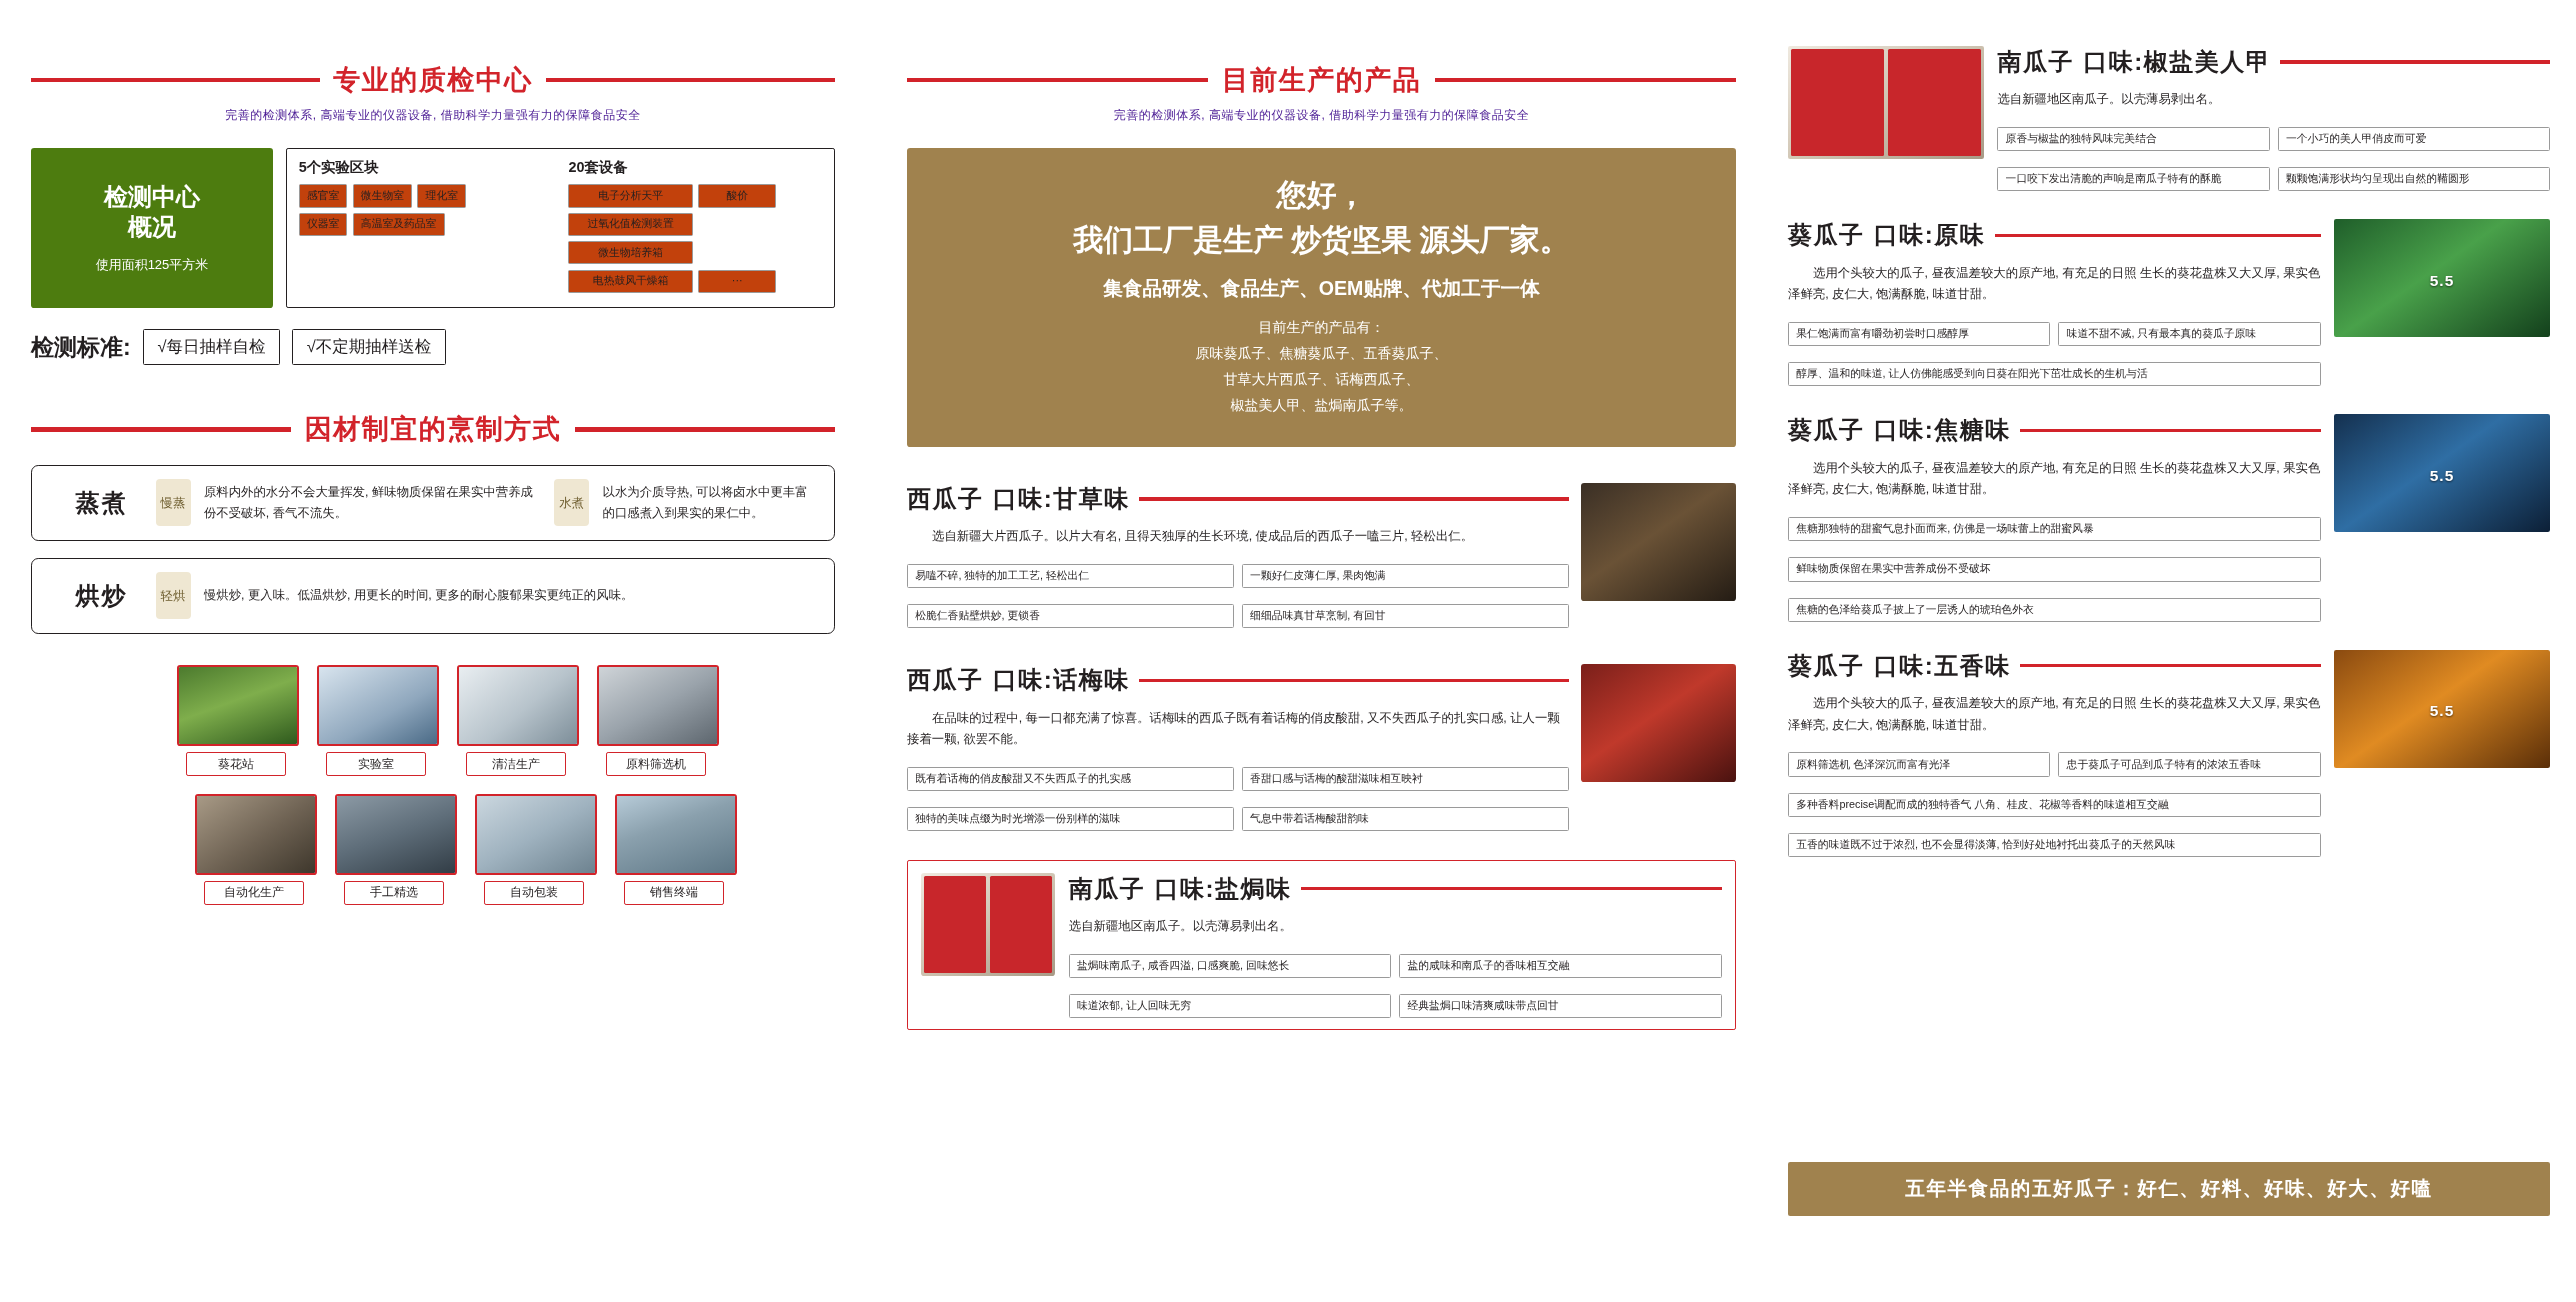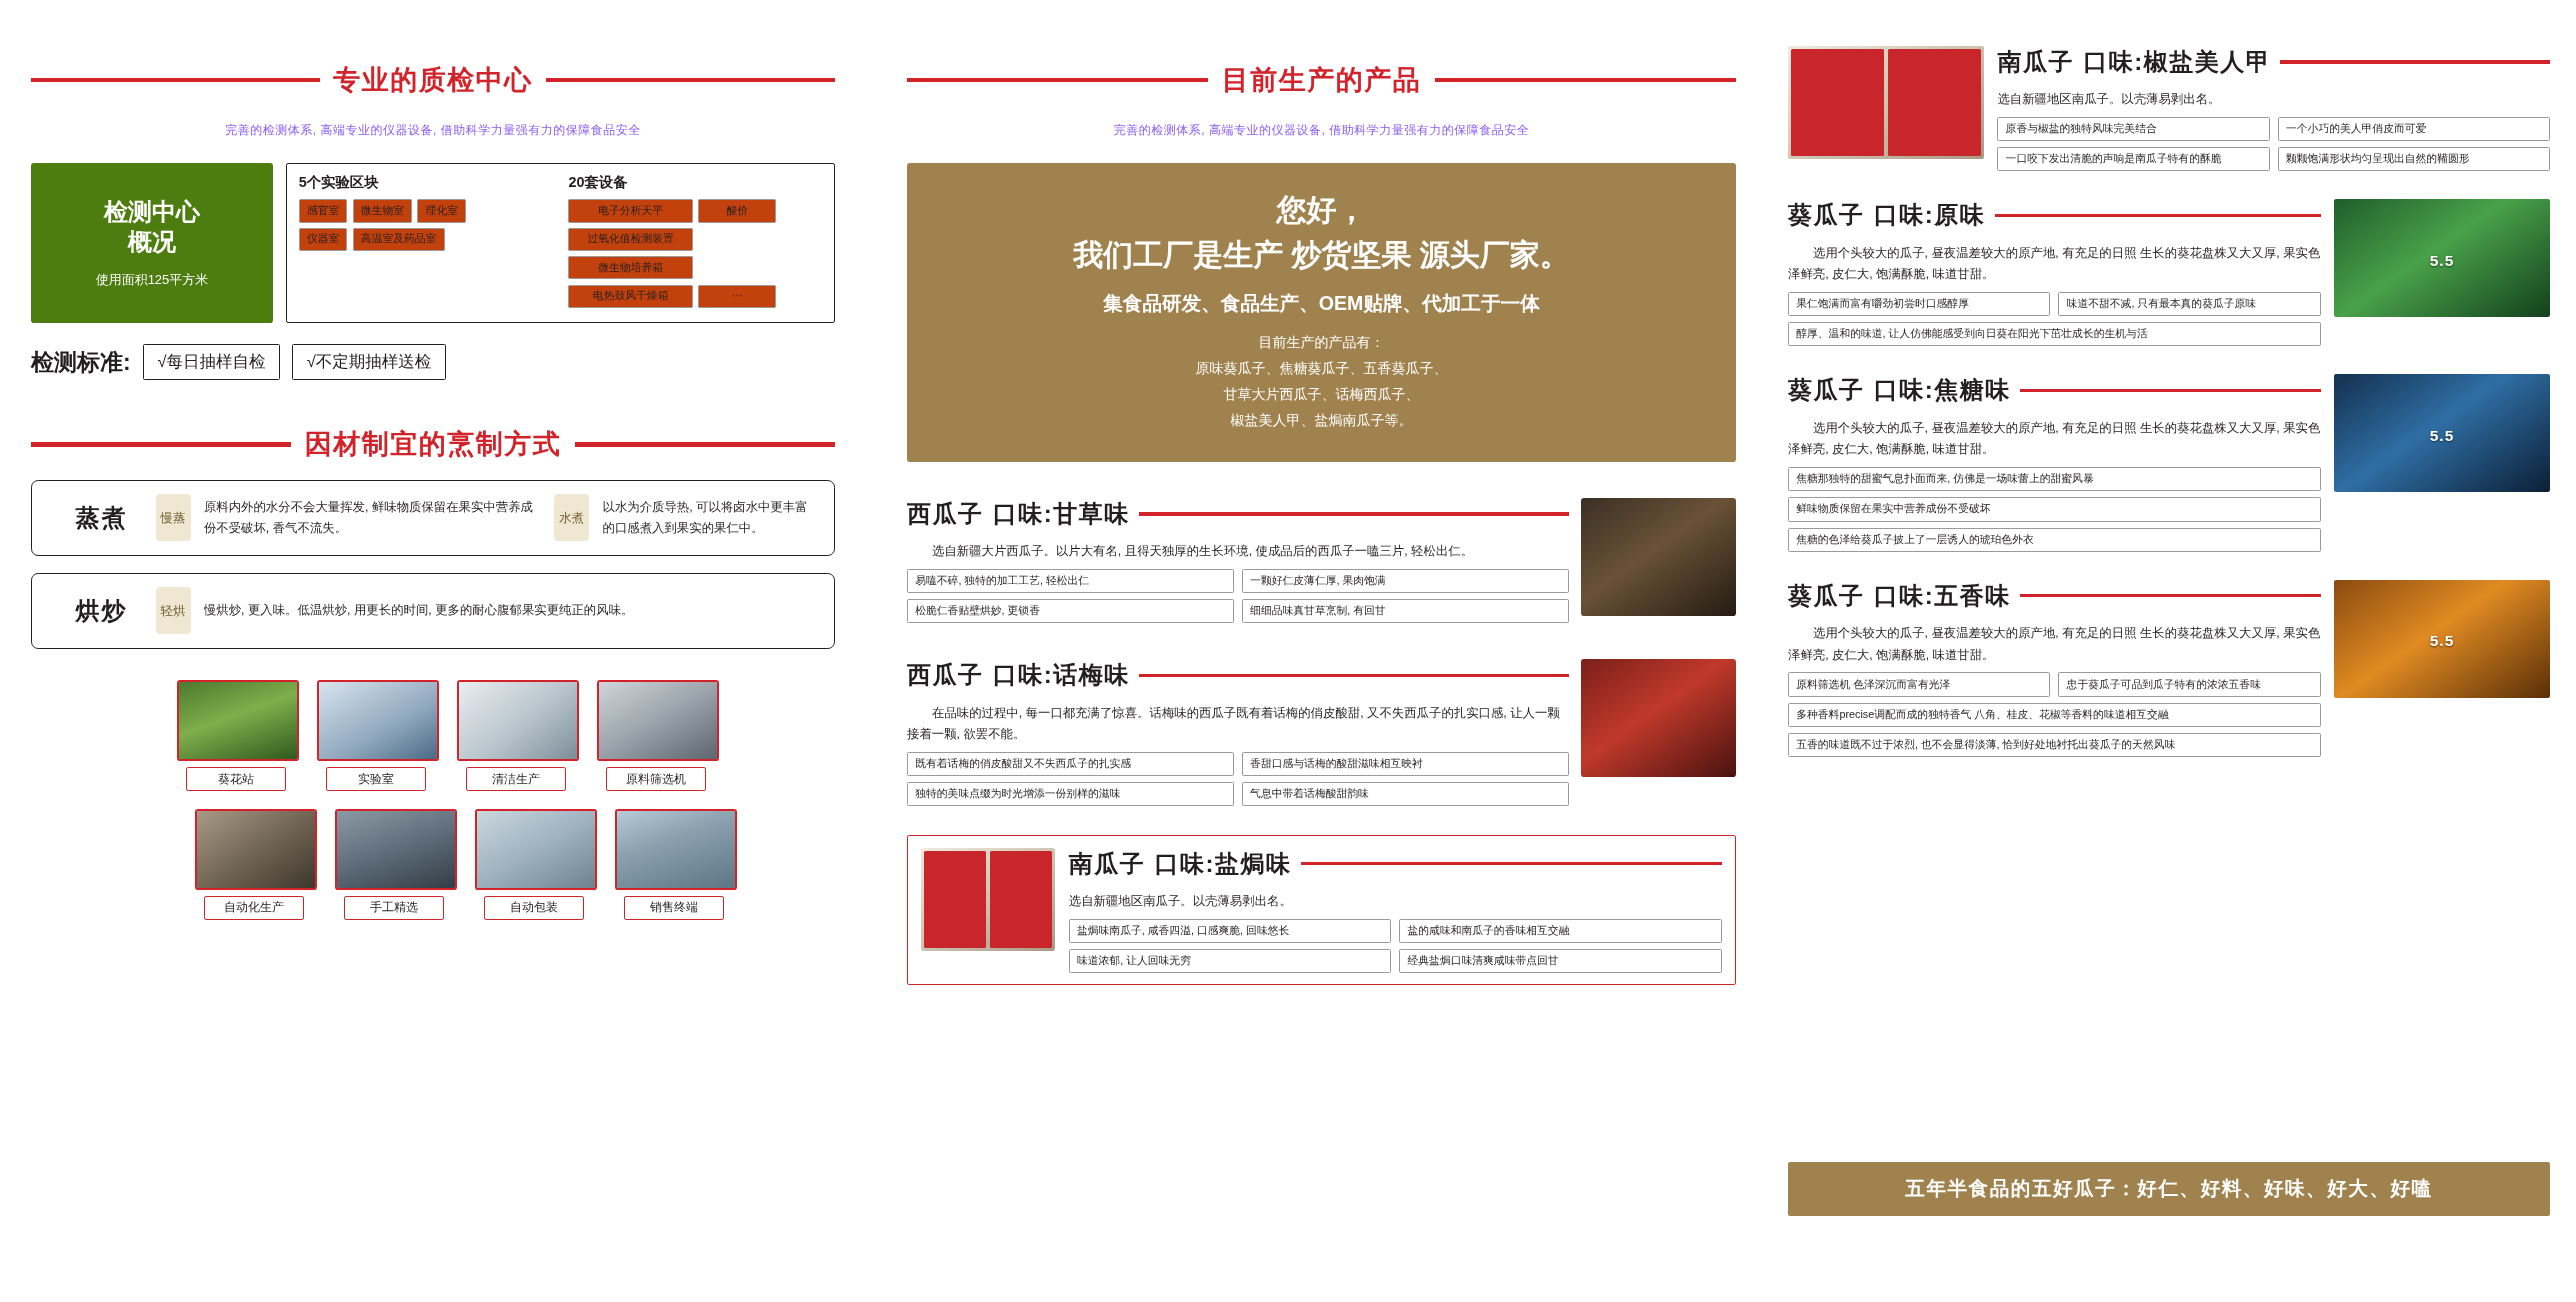--- a/index.html
+++ b/index.html
@@ -3,21 +3,21 @@
 <meta charset="utf-8">
 <style>
   html,body{margin:0;padding:0;background:#ffffff;}
   body{width:2580px;height:1302px;font-family:"Liberation Sans","DejaVu Sans",sans-serif;color:#231f20;overflow:hidden;}
   .page{position:relative;width:2580px;height:1302px;}
 
   
   .sec-head{display:flex;align-items:center;justify-content:center;gap:13.4px;}
   .sec-head .rule{height:4.6px;background:#d2232a;flex:1 1 auto;}
   .sec-head .ttl{font-size:27px;font-weight:bold;color:#d2232a;letter-spacing:1.5px;white-space:nowrap;}
-  .sec-sub{text-align:center;font-size:12px;color:#8b5cf6;margin-top:24px;letter-spacing:0.5px;}
+  .sec-sub{text-align:center;font-size:12px;color:#4c1d95;margin-top:9px;letter-spacing:0.5px;}
 
   
   .col1{position:absolute;left:31px;top:62px;width:804px;}
   .col2{position:absolute;left:907px;top:62px;width:829px;}
   .col3{position:absolute;left:1788px;top:46px;width:762px;}
 
   
   .qc-wrap{display:flex;gap:0;margin-top:24px;align-items:stretch;}
   .qc-left{width:242px;background:#4d7c0f;color:#fff;border-radius:3.1px;display:flex;flex-direction:column;align-items:center;justify-content:center;padding:13.4px 0;}
   .qc-left .t1{font-size:24px;font-weight:bold;line-height:1.25;text-align:center;}
@@ -56,21 +56,21 @@
   .banner .l4{font-size:14px;margin-top:13px;line-height:1.85;}
 
   
   .prod{display:flex;margin-top:36px;gap:12.4px;align-items:flex-start;}
   .prod-text{flex:1;}
   .prod-title{display:flex;align-items:center;gap:9.3px;}
   .prod-title .nm{font-size:24px;font-weight:bold;letter-spacing:1.5px;white-space:nowrap;}
   .prod-title .rl{height:3.1px;background:#d2232a;flex:1;}
   .prod-desc{font-size:12.4px;line-height:1.75;margin-top:11.3px;text-indent:25px;}
   .prod-desc.noind{text-indent:0;}
-  .tagrow{display:flex;gap:8.2px;margin-top:6px;}
+  .tagrow{display:flex;gap:8.2px;margin-top:16px;}
   .tag{border:0.5px solid #9a9a9a;border-radius:1.5px;font-size:10.8px;padding:4.1px 7.2px;flex:1;}
   .prod-img{width:155px;height:118px;border-radius:3.1px;overflow:hidden;flex:0 0 auto;position:relative;}
 
   
   .rprod{display:flex;gap:13.4px;margin-bottom:28px;align-items:flex-start;}
   .rimg{width:216px;height:118px;flex:0 0 auto;border-radius:2.1px;overflow:hidden;position:relative;}
   .rtext{flex:1;}
 
   
   .boxed{border:1px solid #d2232a;border-radius:2.1px;padding:11.3px 13.4px;margin-top:29px;display:flex;gap:13.4px;align-items:flex-start;}

